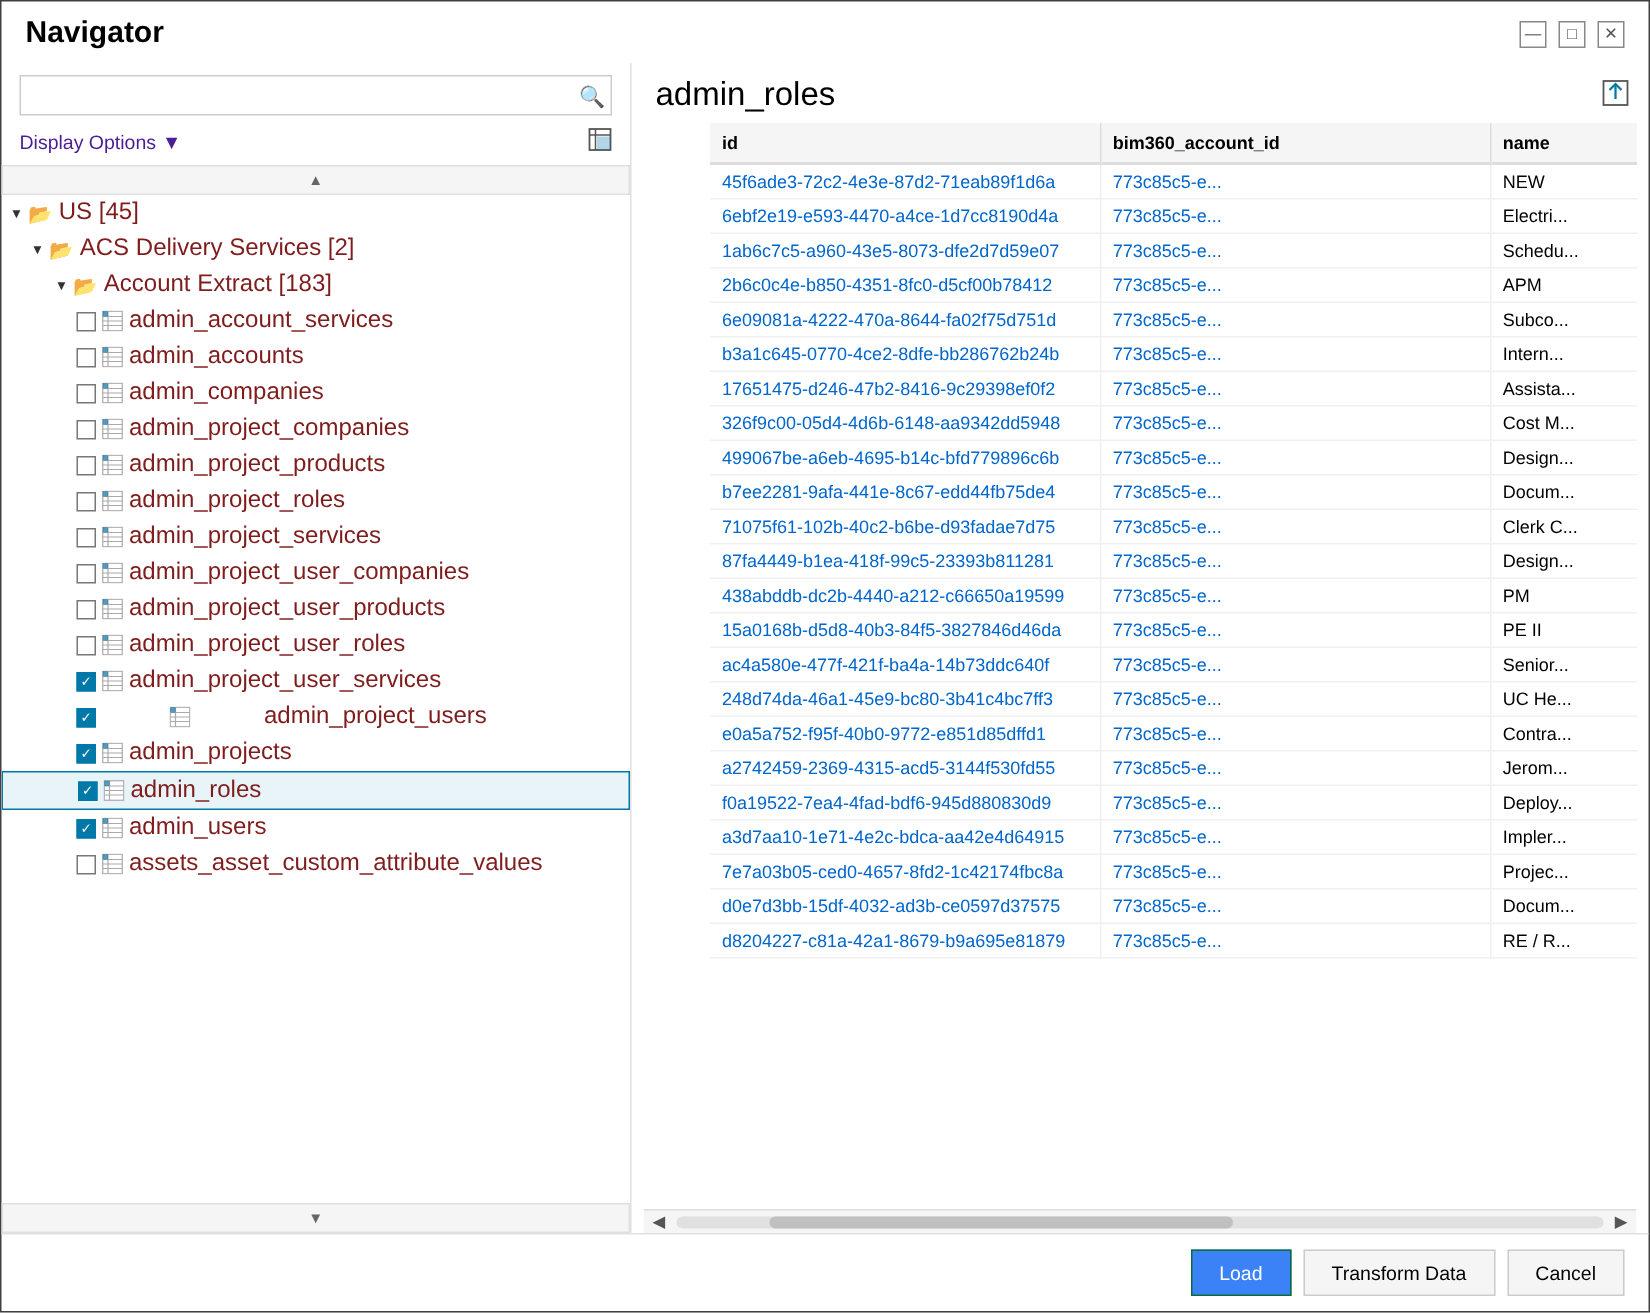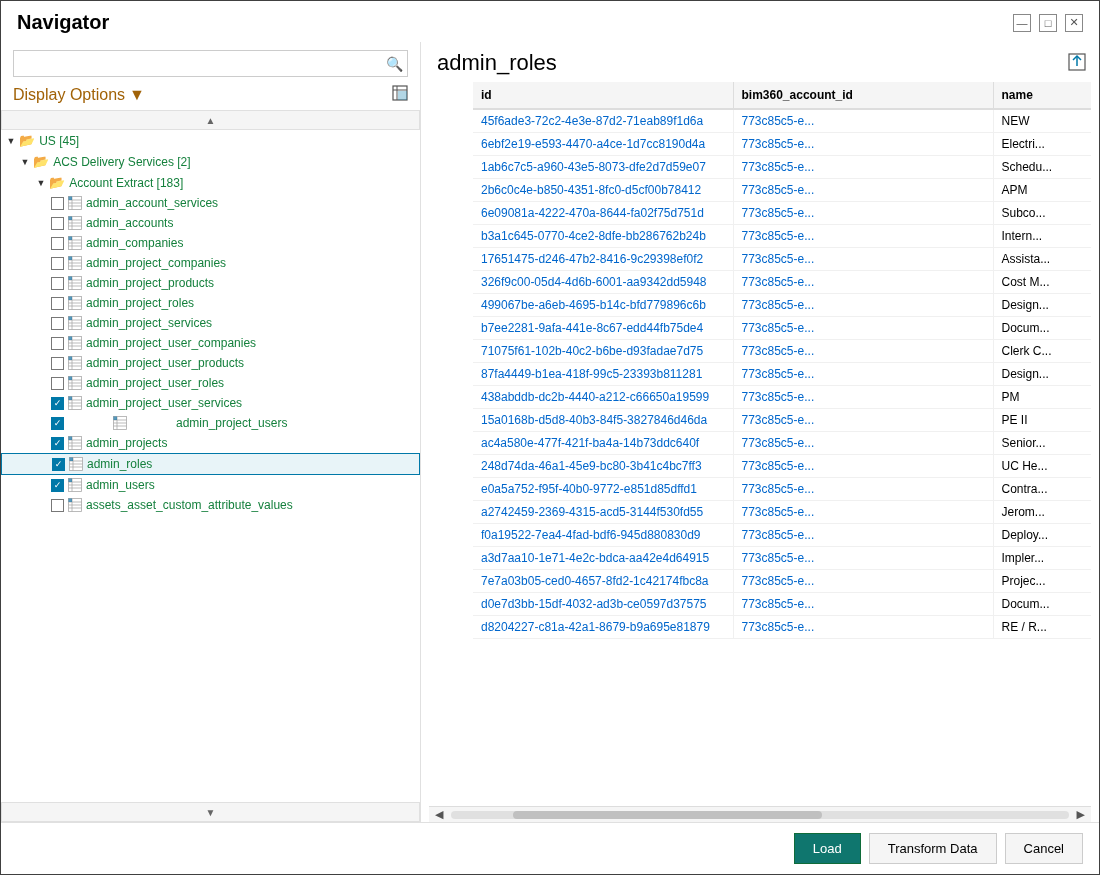--- a/index.html
+++ b/index.html
@@ -92,22 +92,22 @@
       justify-content: space-between;
       padding: 2px 12px 6px 12px;
     }
     .display-options-btn {
       display: flex;
       align-items: flex-end;
       gap: 4px;
       background: none;
       border: none;
       cursor: pointer;
-      font-size: 16px;
-      color: #a16207;
+      font-size: 13px;
+      color: #4c1d95;
     }
     .tree-area {
       flex: 1;
       overflow-y: auto;
       overflow-x: hidden;
       position: relative;
     }
     .scroll-btn {
       width: 100%;
       height: 20px;
@@ -172,22 +172,22 @@
     .checkbox.checked {
       background: #0078a8;
       border-color: #0078a8;
     }
     .checkbox.checked::after {
       content: '✓';
       color: white;
       font-size: 9px;
     }
     .item-label {
-      color: #15803d;
-      font-size: 12px;
+      color: #7f1d1d;
+      font-size: 16px;
     }
     
     .right-panel {
       flex: 1;
       display: flex;
       flex-direction: column;
       overflow: hidden;
     }
     .table-title-row {
       display: flex;
@@ -284,21 +284,21 @@
     }
     .btn {
       padding: 7px 18px;
       font-size: 13px;
       cursor: pointer;
       border: 1px solid #ccc;
       background: #f5f5f5;
       color: #000;
     }
     .btn-primary {
-      background: #0f766e;
+      background: #3b82f6;
       color: white;
       border-color: #0f6c3a;
     }
     
     .tree-area::-webkit-scrollbar { width: 10px; }
     .tree-area::-webkit-scrollbar-track { background: #f5f5f5; }
     .tree-area::-webkit-scrollbar-thumb { background: #c0c0c0; }
     .col-id { width: 260px; min-width: 260px; }
     .col-bim { width: 260px; min-width: 260px; }
     .col-name { width: 100px; min-width: 100px; }
@@ -646,21 +646,21 @@
                   <td class="col-id">b3a1c645-0770-4ce2-8dfe-bb286762b24b</td>
                   <td class="col-bim">773c85c5-e...</td>
                   <td class="col-name plain">Intern...</td>
                 </tr>
                 <tr>
                   <td class="col-id">17651475-d246-47b2-8416-9c29398ef0f2</td>
                   <td class="col-bim">773c85c5-e...</td>
                   <td class="col-name plain">Assista...</td>
                 </tr>
                 <tr>
-                  <td class="col-id">326f9c00-05d4-4d6b-6001-aa9342dd5948</td>
+                  <td class="col-id">326f9c00-05d4-4d6b-6148-aa9342dd5948</td>
                   <td class="col-bim">773c85c5-e...</td>
                   <td class="col-name plain">Cost M...</td>
                 </tr>
                 <tr>
                   <td class="col-id">499067be-a6eb-4695-b14c-bfd779896c6b</td>
                   <td class="col-bim">773c85c5-e...</td>
                   <td class="col-name plain">Design...</td>
                 </tr>
                 <tr>
                   <td class="col-id">b7ee2281-9afa-441e-8c67-edd44fb75de4</td>

